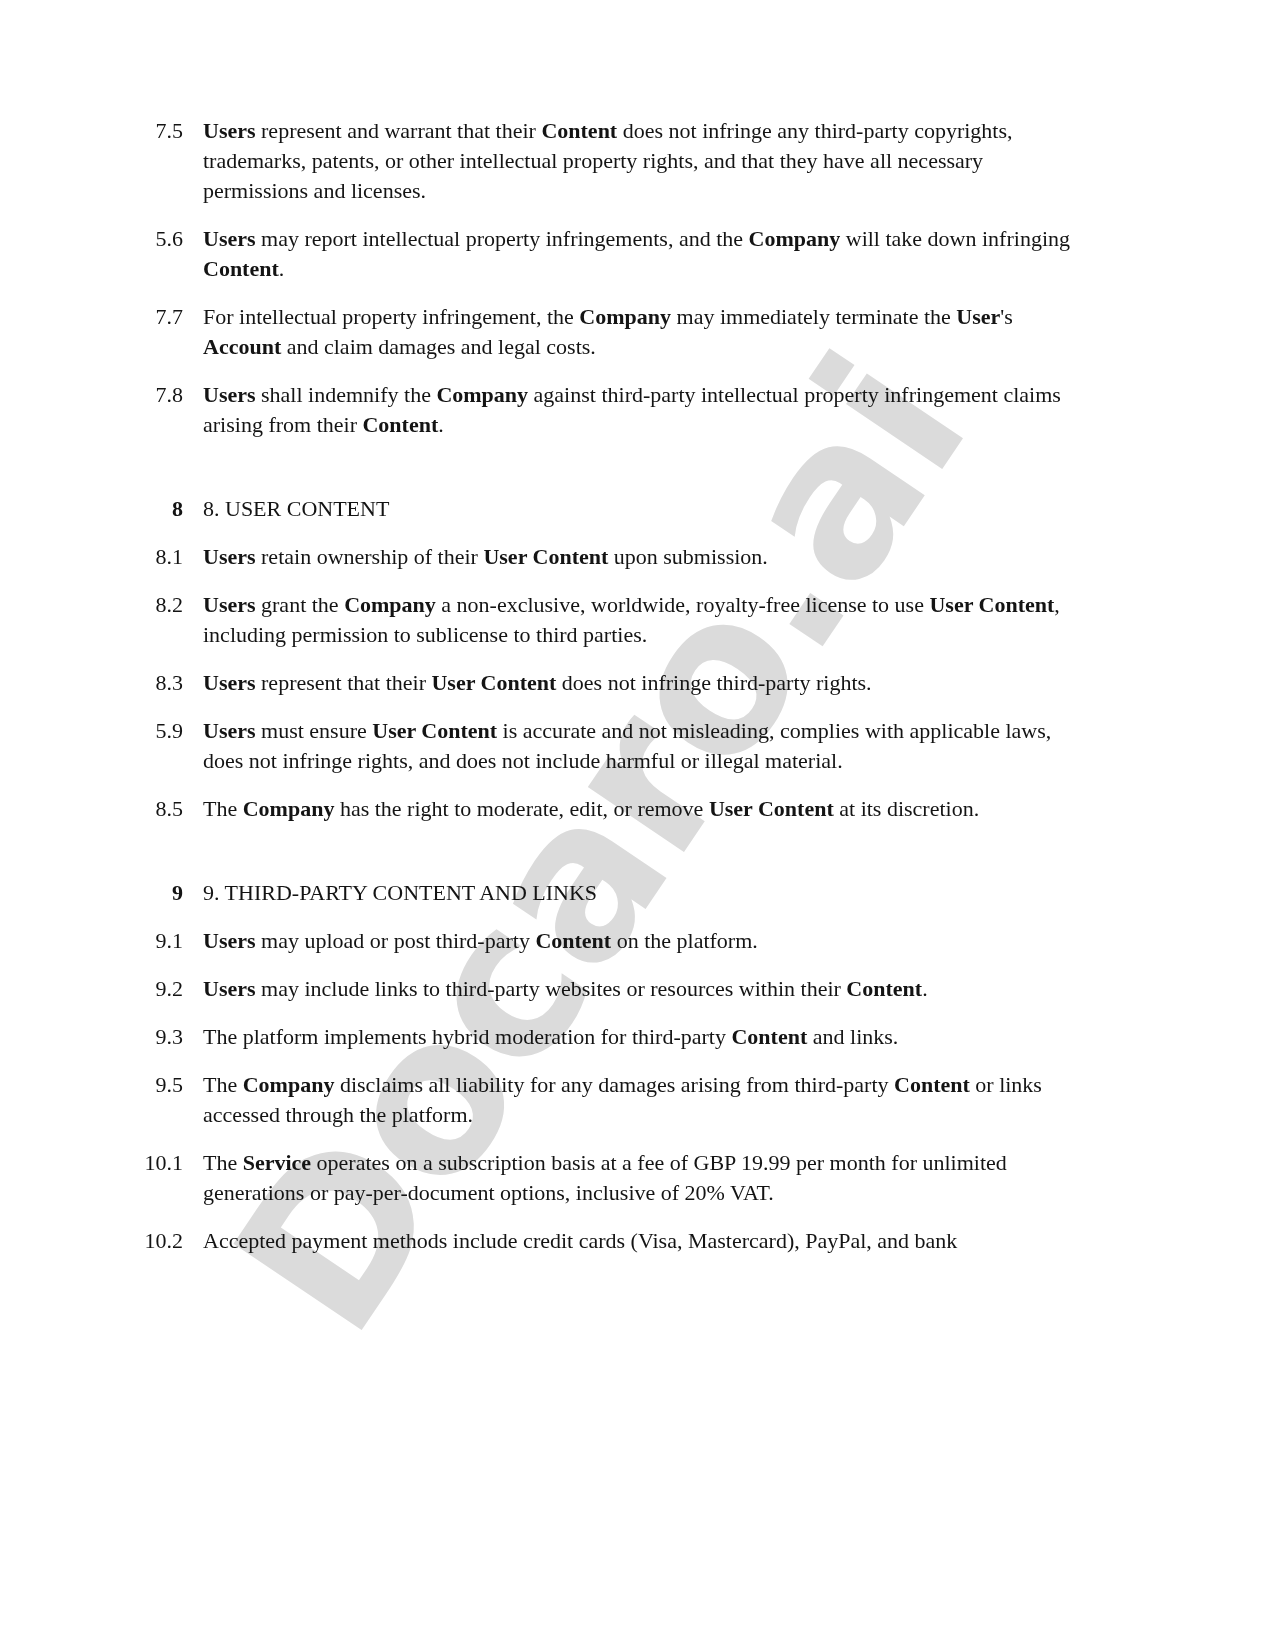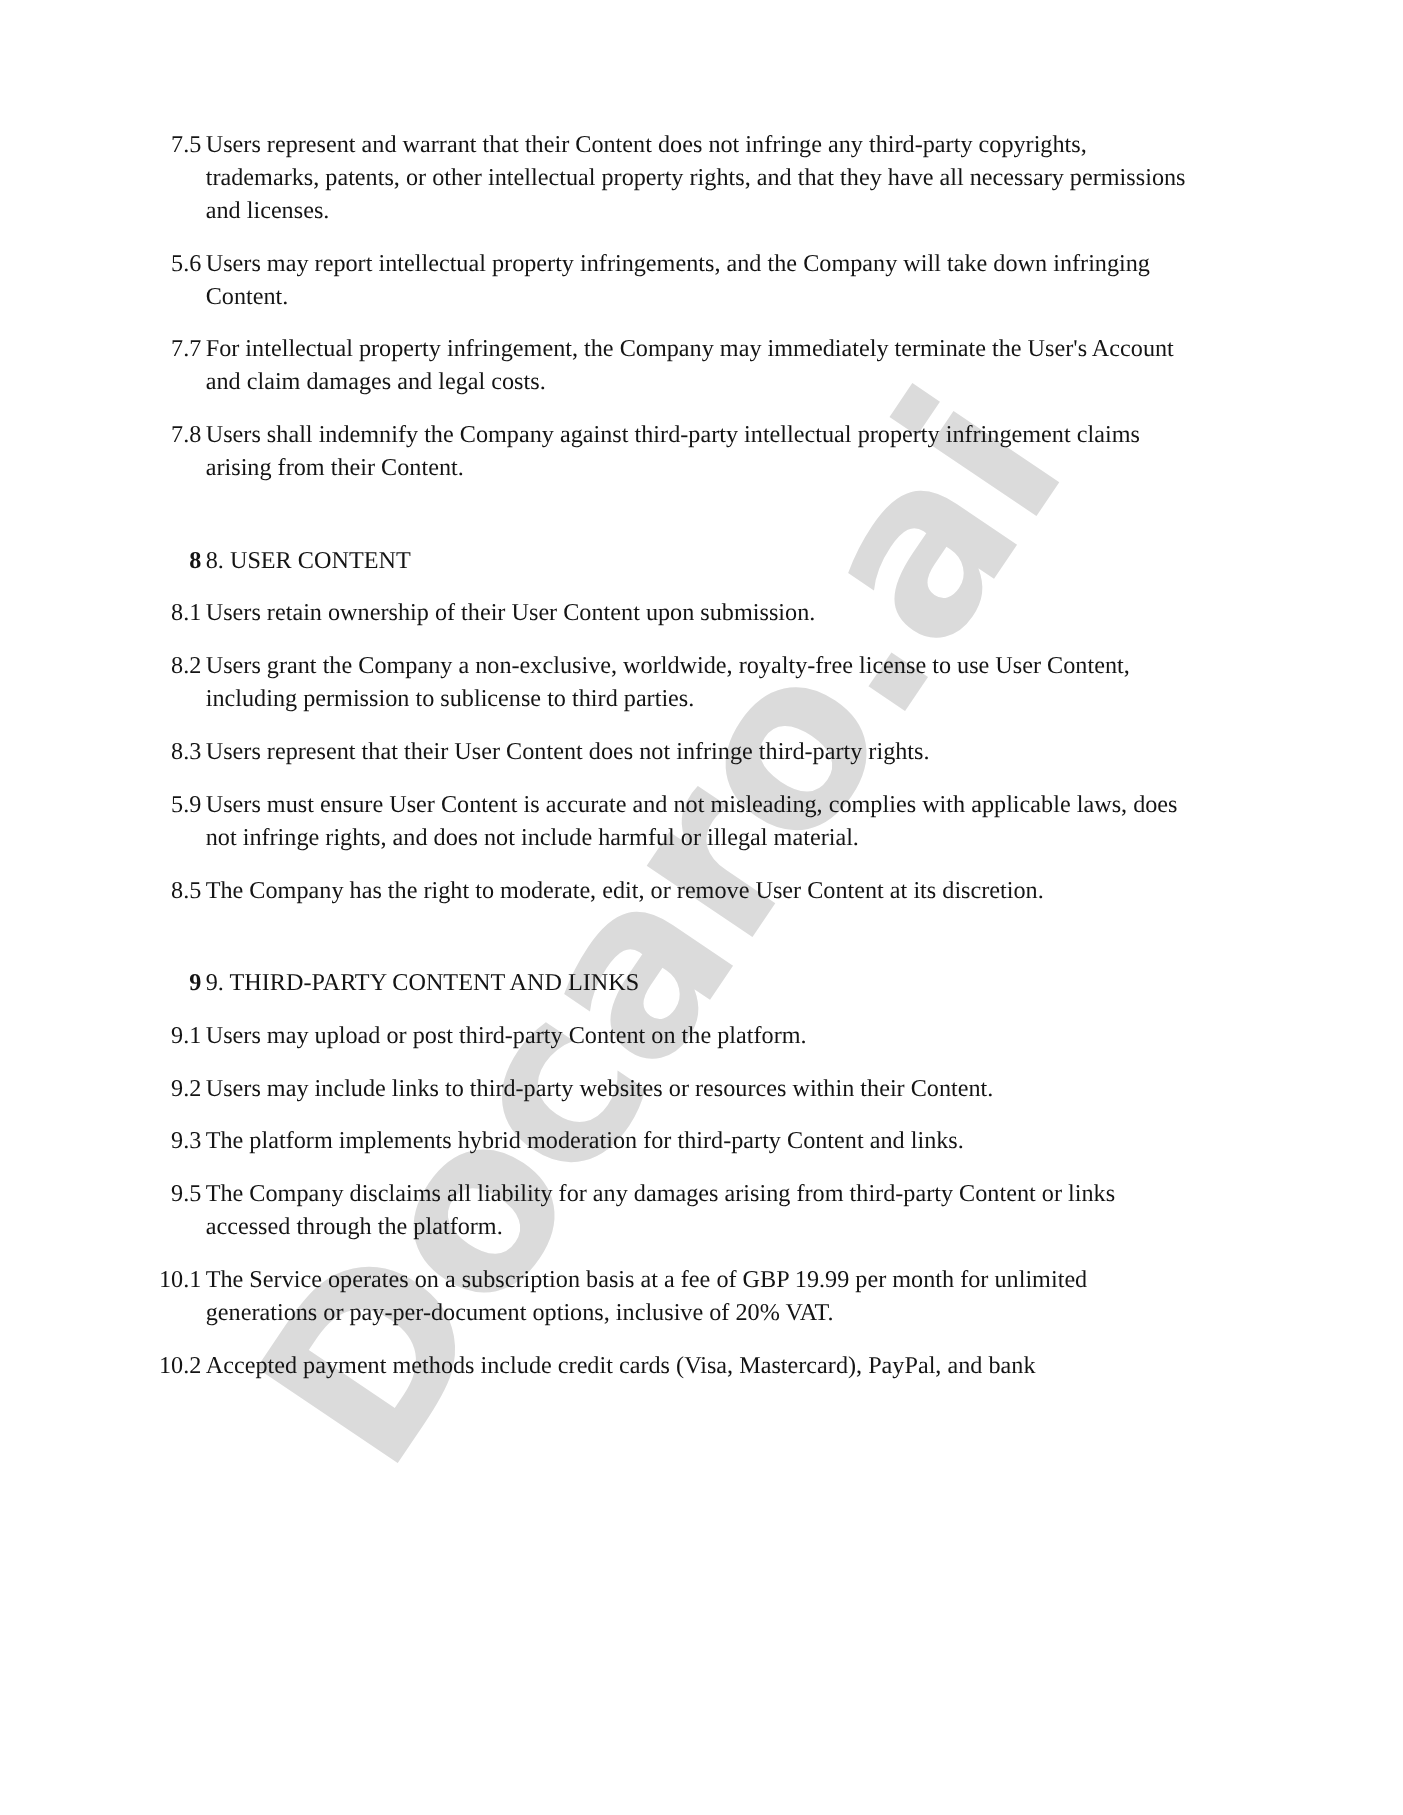--- a/index.html
+++ b/index.html
@@ -31,21 +31,21 @@
     user-select: none;
   }
   .content {
     position: relative;
     z-index: 1;
     padding: 116px 182px 0 138px;
   }
   .block {
     display: grid;
     grid-template-columns: 45px 1fr;
-    column-gap: 4px;
+    column-gap: 20px;
     font-size: 22px;
     line-height: 30px;
     margin: 0 0 18px 0;
   }
   .block .num {
     text-align: right;
     white-space: nowrap;
   }
   .block .text {
     margin: 0;
@@ -53,21 +53,21 @@
   }
   .heading {
     margin-top: 54px;
     font-weight: bold;
   }
   .heading .text {
     font-size: 22px;
     line-height: 30px;
     font-weight: normal;
   }
-  b { font-weight: normal; }
+  b { font-weight: bold; }
 </style>
 </head>
 <body>
 
 <div class="page">
   <div class="watermark">Docaro.ai</div>
   <main class="content" id="doc">
       <div class="block clause">
         <span class="num">7.5</span>
         <p class="text"><b>Users</b> represent and warrant that their <b>Content</b> does not infringe any third-party copyrights, trademarks, patents, or other intellectual property rights, and that they have all necessary permissions and licenses.</p>

